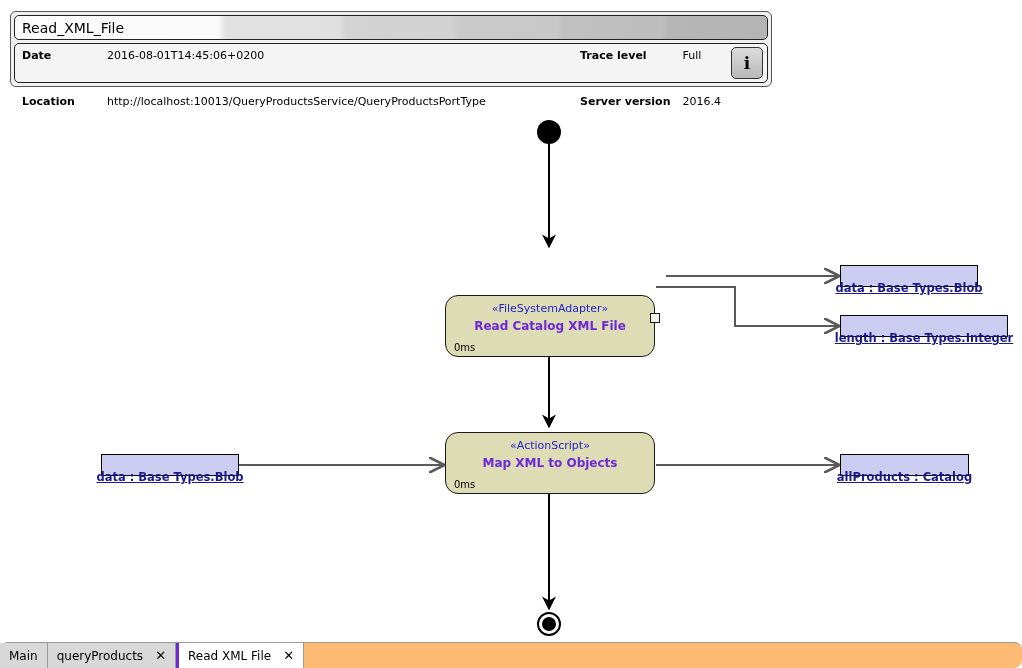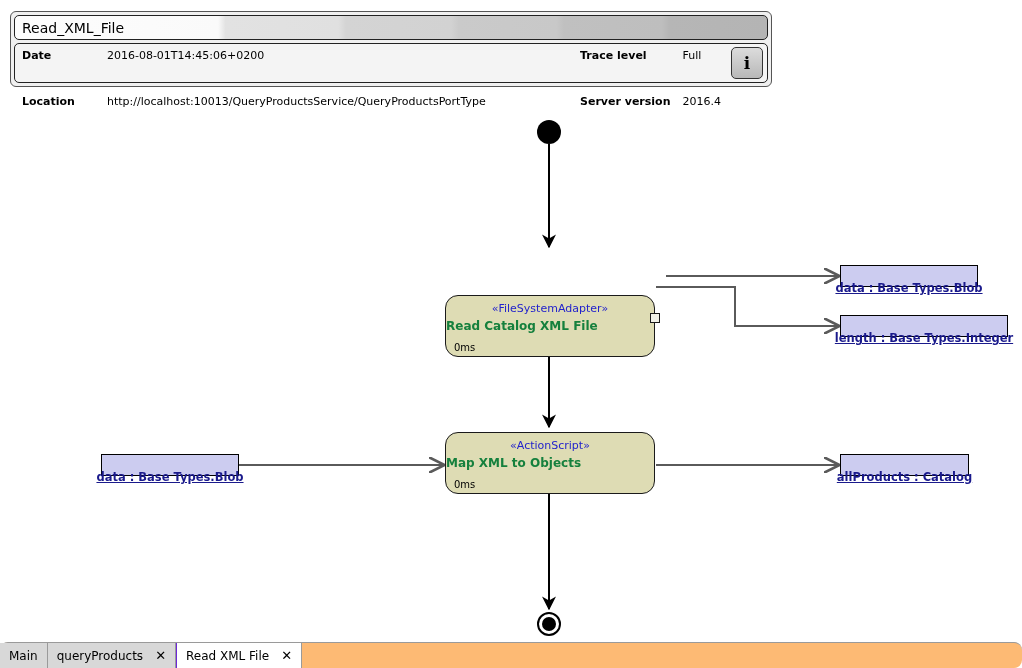--- a/index.html
+++ b/index.html
@@ -122,24 +122,24 @@
     top: 6px;
     left: 0; right: 0;
     text-align: center;
     color: #2222cc;
     font-size: 11px;
   }
   .node-label {
     position: absolute;
     top: 23px;
     left: 0; right: 0;
-    text-align: left;
+    text-align: center;
     font-weight: bold;
     font-size: 12px;
-    color: #15803d;
+    color: #6d28d9;
   }
   .node-duration {
     position: absolute;
     bottom: 3px;
     left: 8px;
     font-size: 10px;
     color: #000;
   }
   .node-pin {
     position: absolute;
@@ -189,21 +189,21 @@
     display: flex;
     align-items: center;
     padding: 0 9px;
     border-right: 1px solid #9a9a9a;
     background: #d8d8d8;
     cursor: pointer;
     white-space: nowrap;
   }
   .tab.active {
     background: #ffffff;
-    border-left: 1px solid #6d28d9;
+    border-left: 3px solid #6d28d9;
   }
   .tab-close {
     margin-left: 12px;
     font-size: 13px;
     font-weight: bold;
     cursor: pointer;
   }
   #tab-filler { flex: 1; }
 </style>
 </head>

